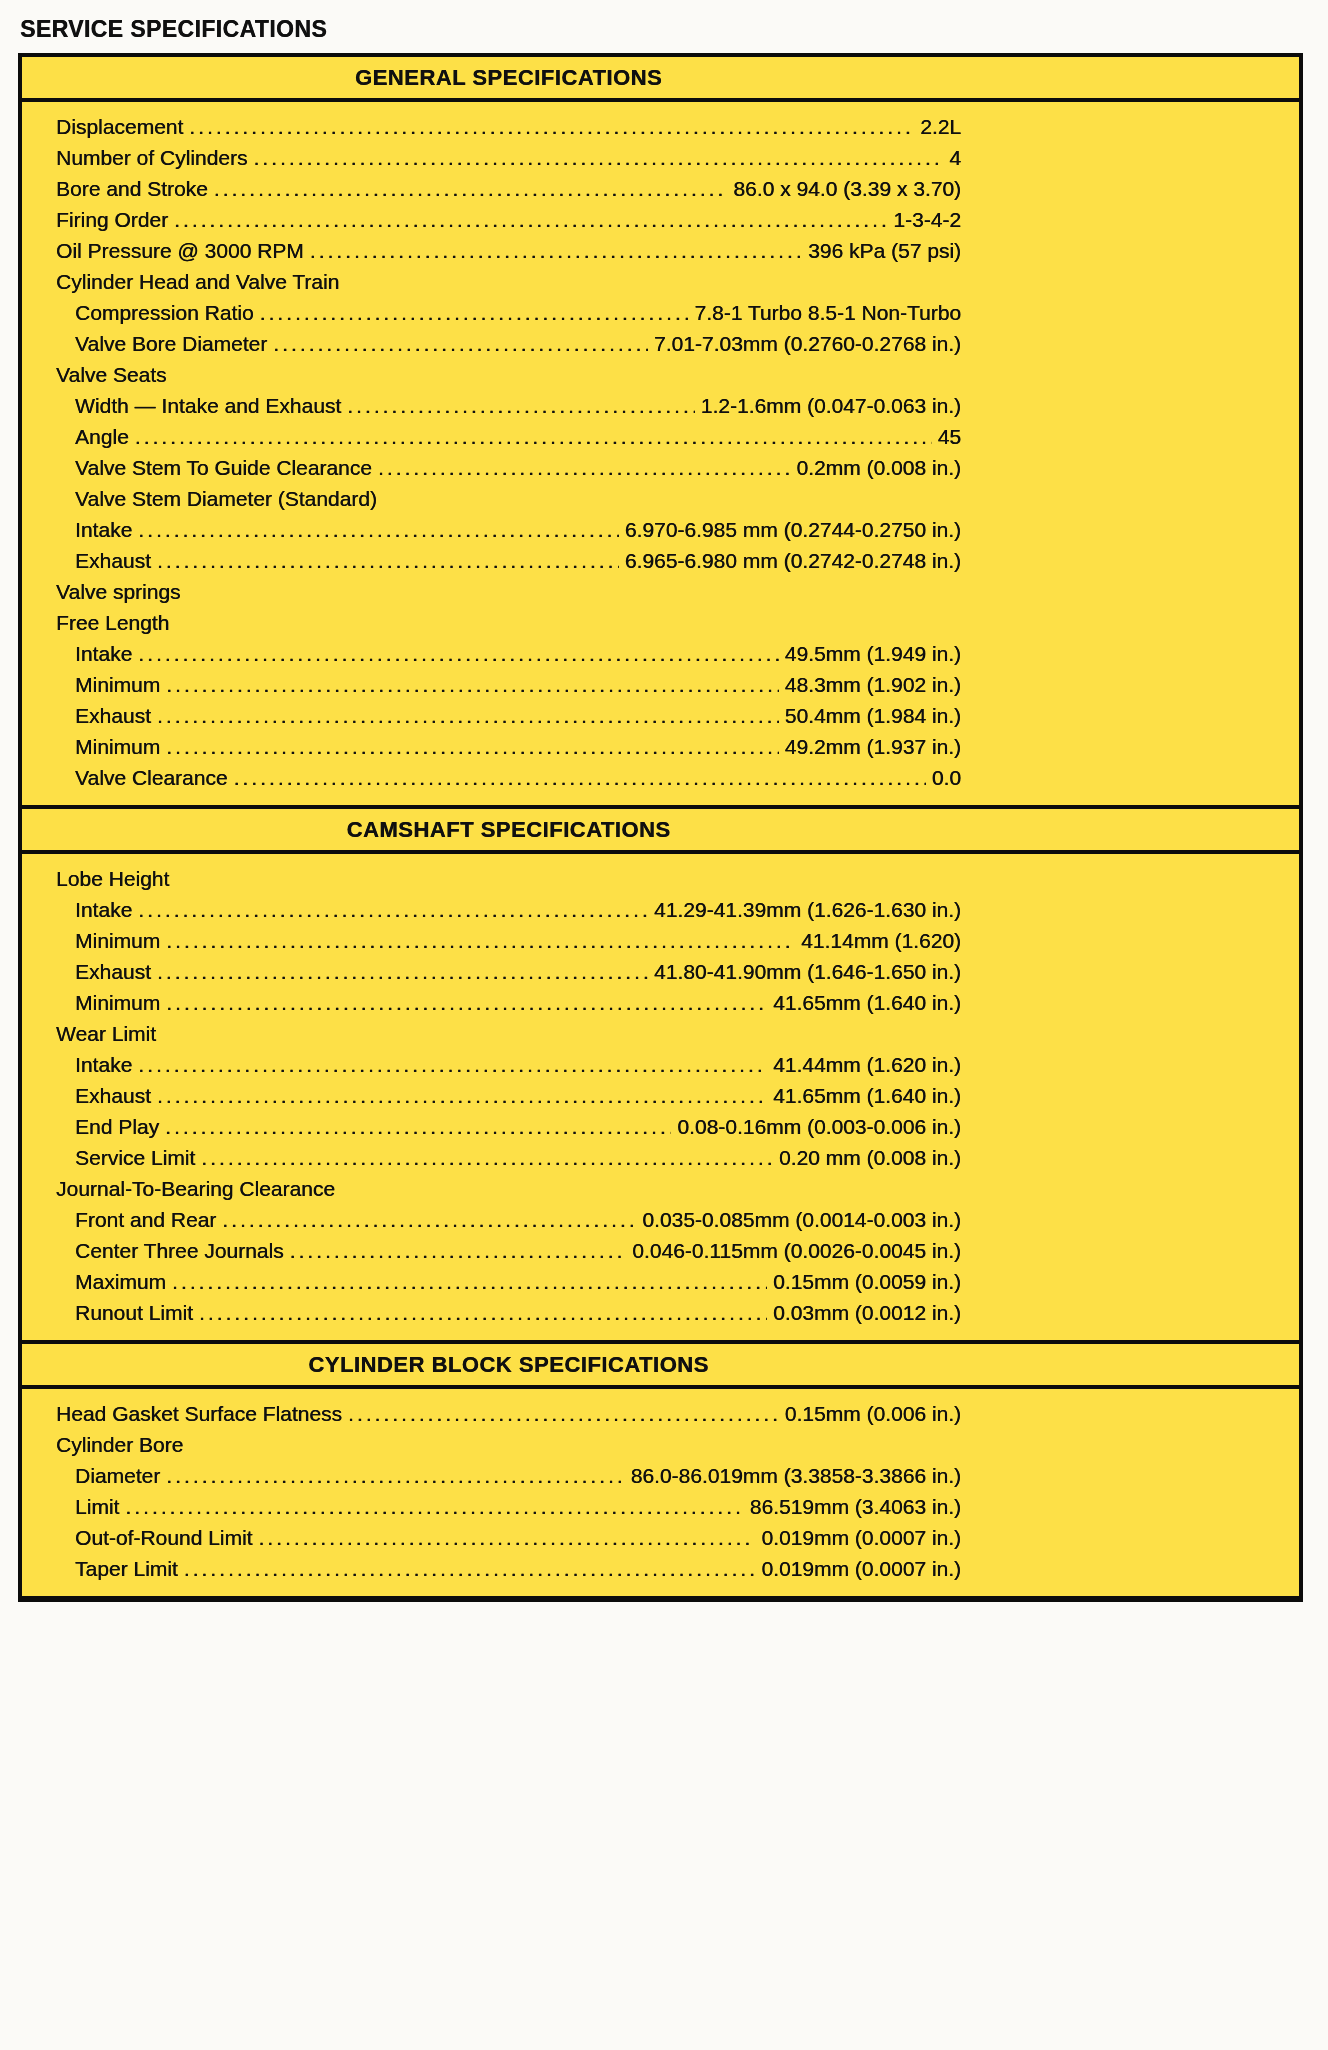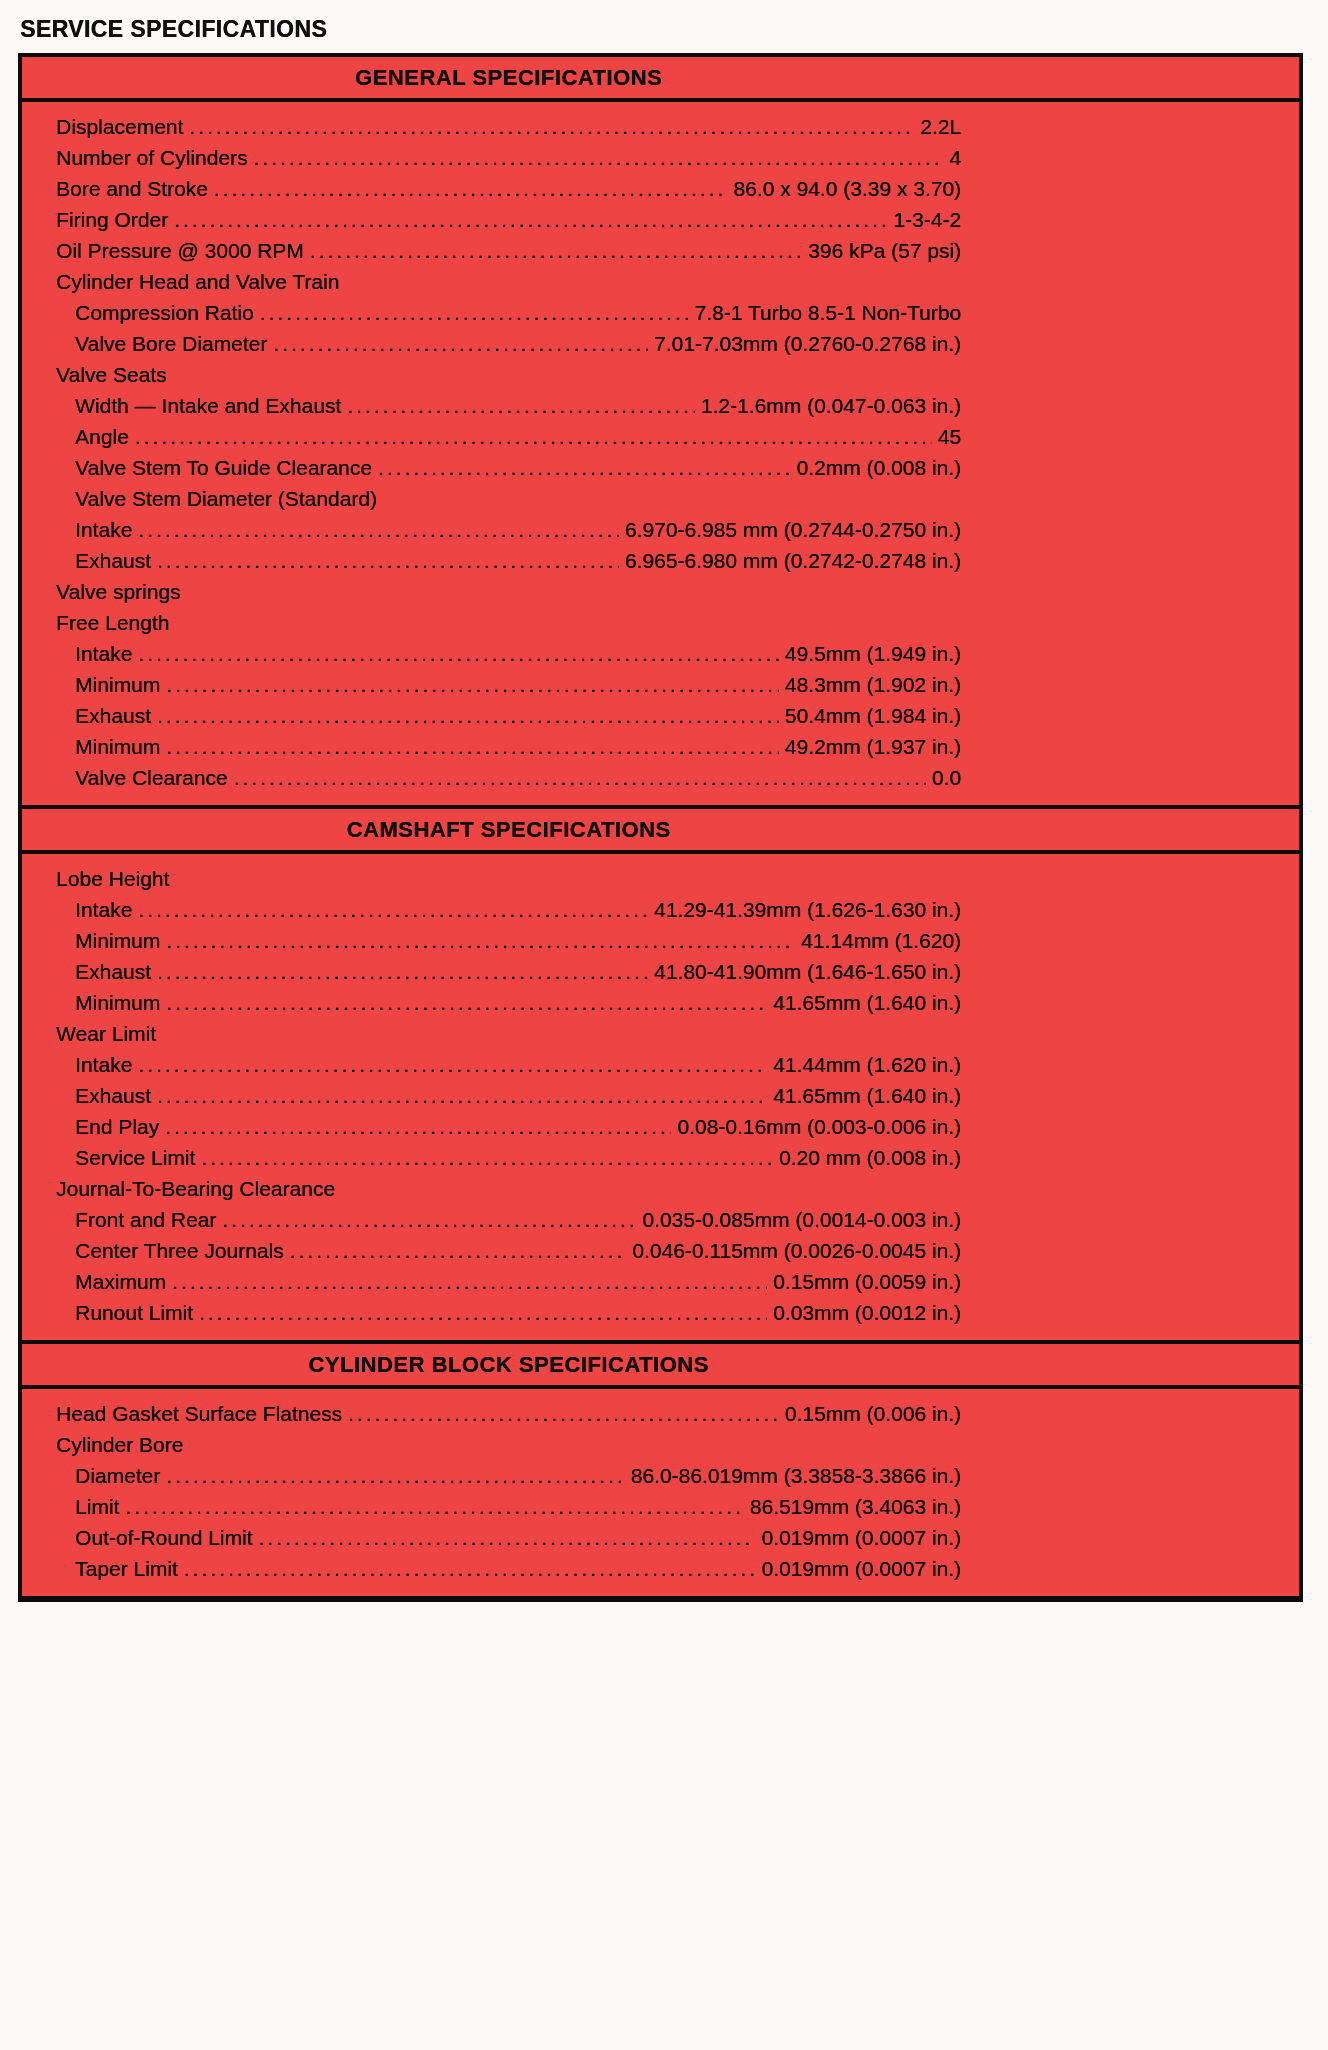--- a/index.html
+++ b/index.html
@@ -14,21 +14,21 @@
   .page-title {
     font-size: 23px;
     font-weight: 700;
     letter-spacing: 0.4px;
     margin: 4px 0 10px 2px;
     text-shadow: 0.4px 0 0 #101010;
   }
   .spec-box {
     border: 4px solid #0c0c0c;
     border-bottom-width: 6px;
-    background: #ef4444;
+    background: #fde047;
   }
   .spec-section .section-header {
     border-bottom: 4px solid #0c0c0c;
     padding: 8px 0 7px 0;
   }
   .spec-section + .spec-section .section-header {
     border-top: 4px solid #0c0c0c;
   }
   .inner {
     width: 905px;

